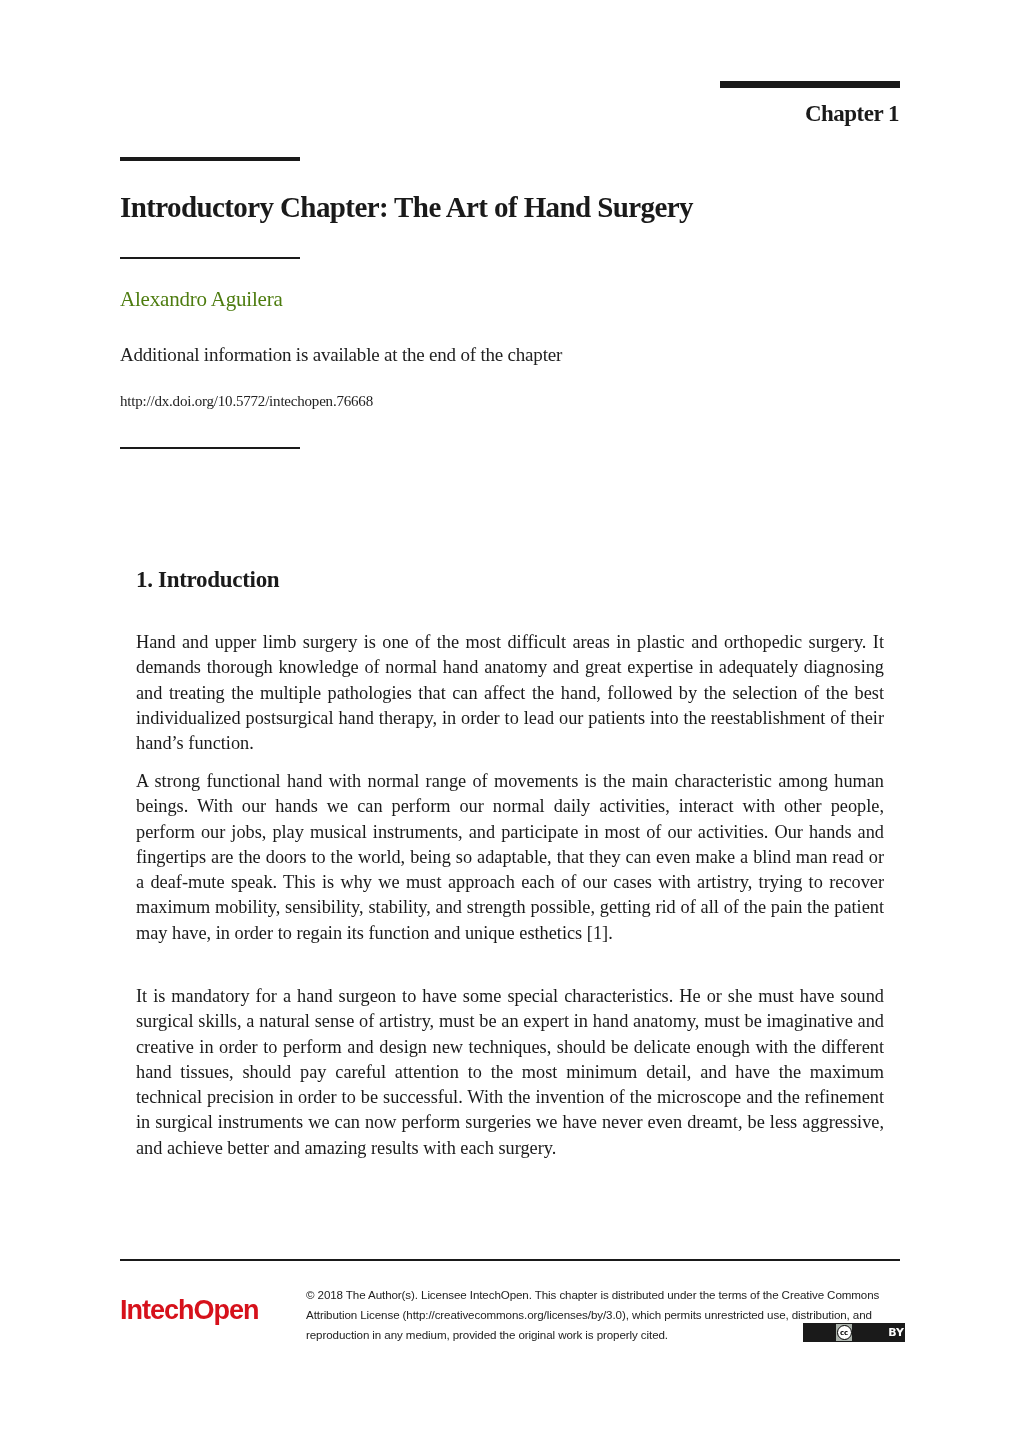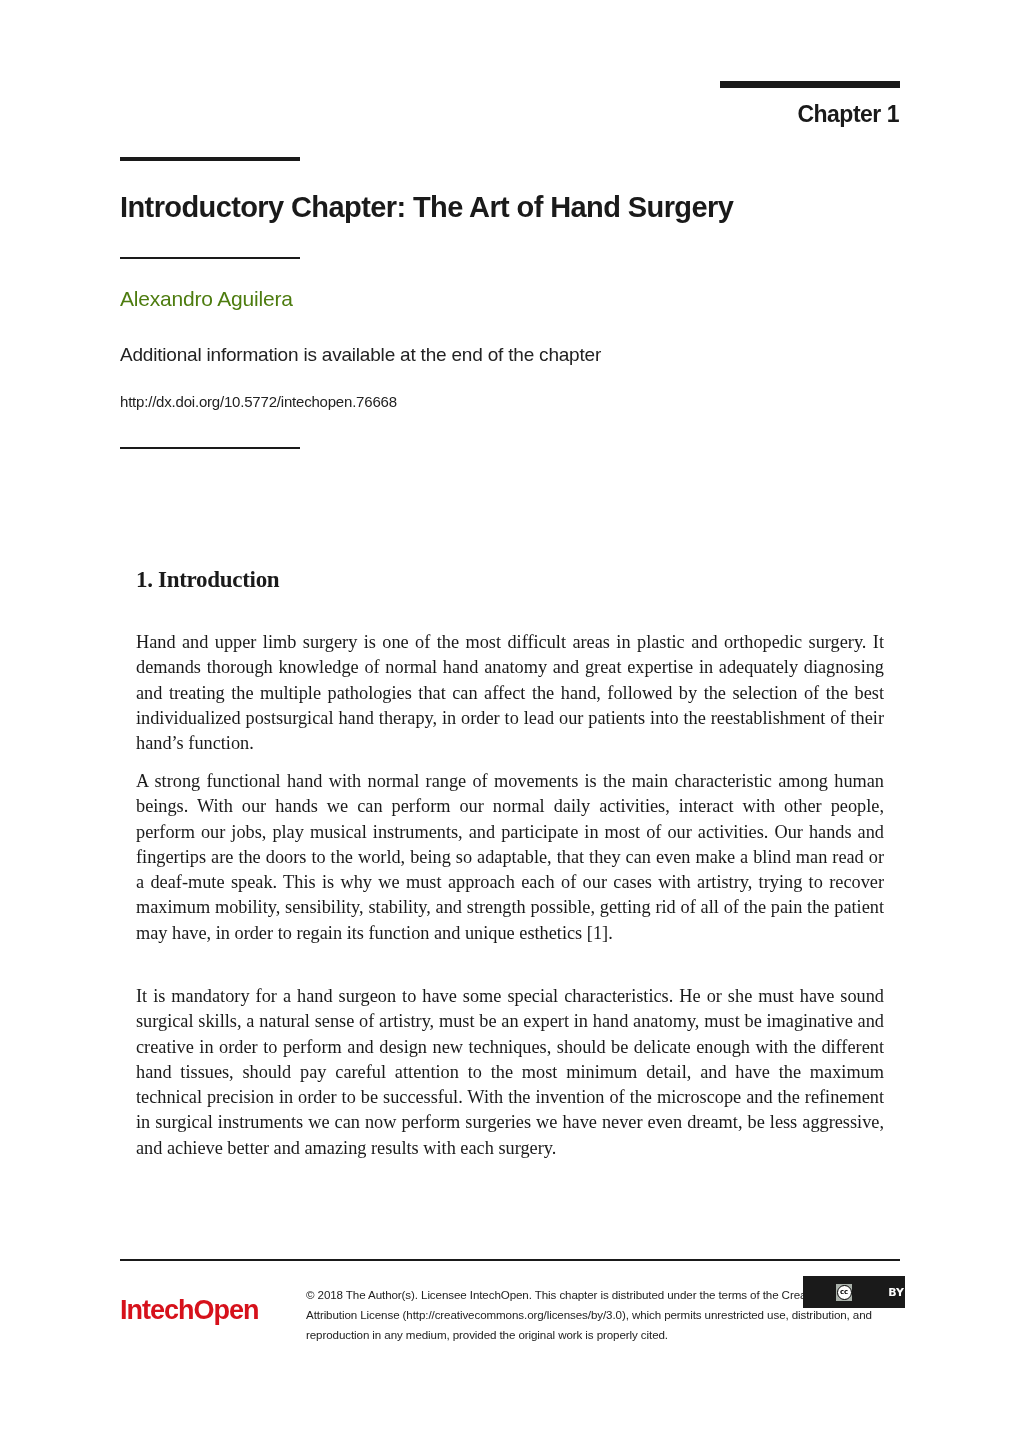--- a/index.html
+++ b/index.html
@@ -1,39 +1,39 @@
 <!DOCTYPE html>
 <html><head>
   <meta charset="utf-8">
   <style>
     html, body { margin: 0; padding: 0; background: #ffffff; }
     body { width: 1020px; height: 1440px; position: relative; overflow: hidden; color: #1a1a1a; }
     .abs { position: absolute; }
     .rule { position: absolute; background: #1a1a1a; }
-    .sans { font-family: Liberation Sans, sans-serif; text-align: center; }
+    .sans { font-family: Liberation Serif, serif; text-align: center; }
     .lsans { font-family: "Liberation Sans", sans-serif; }
     .serif { font-family: "Liberation Serif", serif; }
 
     #chapter-label { right: 121px; top: 101px; font-size: 23px; font-weight: bold; letter-spacing: -0.5px; }
     #title { left: 120px; top: 191px; font-size: 29px; font-weight: bold; letter-spacing: -0.6px; white-space: nowrap; }
     #author { left: 120px; top: 287px; font-size: 21px; font-weight: 300; color: #4d7c0f; letter-spacing: -0.2px; }
     #addinfo { left: 120px; top: 344px; font-size: 19px; color: #222; letter-spacing: -0.2px; }
     #doi { left: 120px; top: 393px; font-size: 15px; color: #222; letter-spacing: -0.2px; }
 
     #section-heading { left: 120px; top: 551px; font-size: 23px; font-weight: bold; letter-spacing: -0.3px; }
 
     .body-text { position: absolute; left: 120px; width: 780px; font-size: 18.3px; line-height: 25.3px; text-align: justify; color: #1a1a1a; }
     .body-text p { margin: 16px; }
     #para-1 { top: 614px; }
     #para-2 { top: 753px; }
     #para-3 { top: 968px; }
 
     #logo { left: 120px; top: 1295px; font-size: 27px; font-weight: bold; color: #d6111b; letter-spacing: -1px; }
     #license { left: 306px; top: 1285px; width: 600px; font-size: 11.6px; line-height: 20px; color: #222; letter-spacing: -0.1px; }
-    #cc-badge { left: 803px; top: 1276px; width: 102px; height: 32px; background: #1a1a1a; border: 1px solid #1a1a1a; box-sizing: border-box; display: flex; align-items: center; padding-left: 32px; }
+    #cc-badge { left: 803px; top: 1323px; width: 102px; height: 19px; background: #1a1a1a; border: 1px solid #1a1a1a; box-sizing: border-box; display: flex; align-items: center; padding-left: 32px; }
     #cc-badge .cc-part { width: 30px; height: 17px; background: #aab2ab; display: flex; align-items: center; justify-content: center; }
     #cc-badge .cc-circle { width: 15px; height: 15px; border-radius: 50%; background: #fff; border: 1.5px solid #000; box-sizing: border-box; font-size: 7px; font-weight: bold; display: flex; align-items: center; justify-content: center; color: #000; font-family: "DejaVu Sans", sans-serif; }
     #cc-badge .by-part { color: #fff; font-size: 11px; font-weight: bold; padding-left: 6px; font-family: "DejaVu Sans", sans-serif; margin-left: 30px; }
   </style>
 </head>
 <body>
 
 <div class="rule" style="left:720px; top:81px; width:180px; height:7px;"></div>
 <div id="chapter-label" class="abs sans">Chapter 1</div>
 

